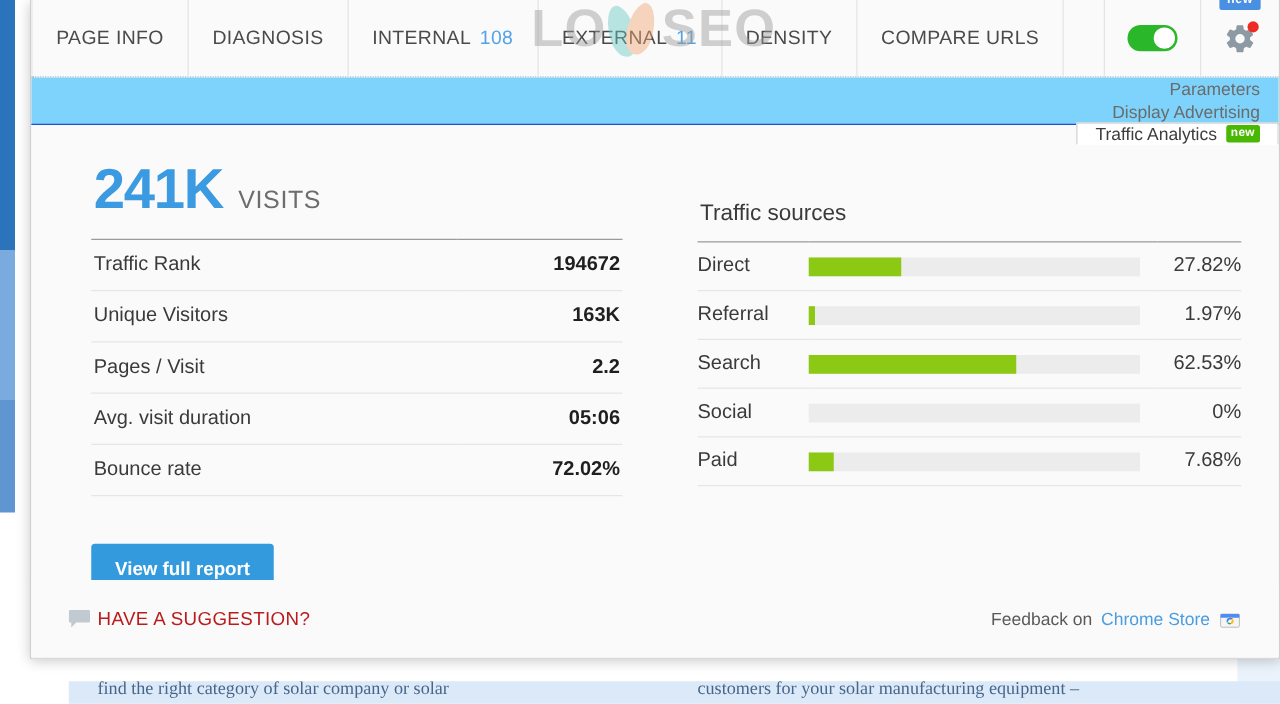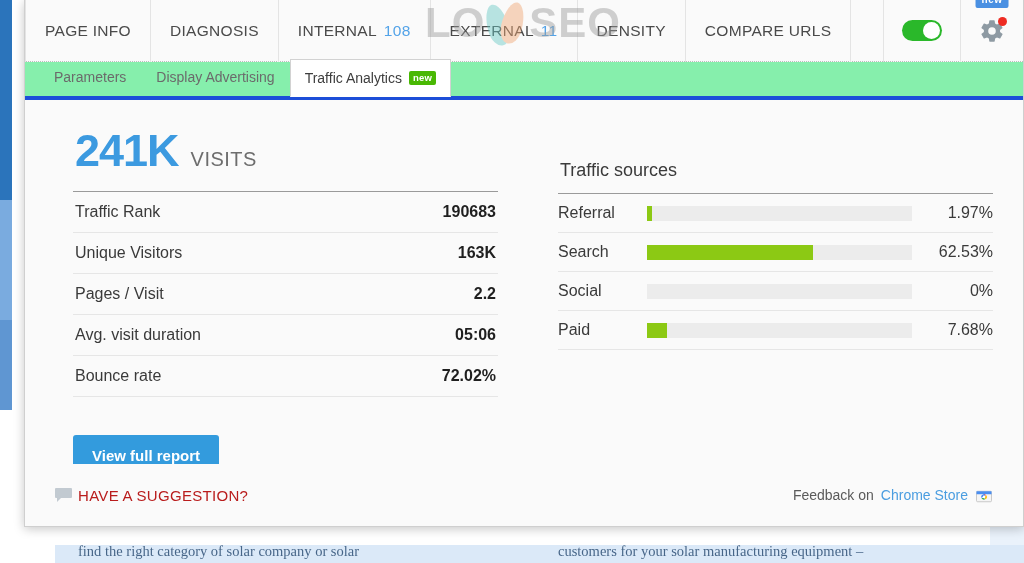--- a/index.html
+++ b/index.html
@@ -183,26 +183,27 @@
     width: 21px; height: 42px;
     border-radius: 50% 50% 50% 50% / 60% 60% 40% 40%;
   }
   .wm-leaf .lf-a { left: 0;  top: 2px; background: #67c9c4; transform: rotate(-16deg); }
   .wm-leaf .lf-b { left: 15px; top: 0; background: #f0a673; transform: rotate(14deg); }
 
   
   #sub-nav {
     position: relative;
     height: 38px;
-    background: #86efac;
-    border-bottom: 4px solid #1d4ed8;
+    background: #7dd3fc;
+    border-bottom: 1px solid #1d4ed8;
     display: flex;
     align-items: flex-end;
     padding-left: 14px;
     z-index: 3;
+    flex-direction: column;
   }
   .sub-tab {
     height: 38px;
     display: flex;
     align-items: center;
     padding: 0 14px;
     font-size: 14px;
     color: #6b6b6b;
     cursor: pointer;
     border: 1px solid transparent;
@@ -441,21 +442,21 @@
     <div id="col-left">
       <div id="visits-line">
         <span id="visits-number">241K</span>
         <span id="visits-label">VISITS</span>
       </div>
 
       <table class="stat-table">
         <tbody>
           <tr>
             <td>Traffic Rank</td>
-            <td class="val">190683</td>
+            <td class="val">194672</td>
           </tr>
           <tr>
             <td>Unique Visitors</td>
             <td class="val">163K</td>
           </tr>
           <tr>
             <td>Pages / Visit</td>
             <td class="val">2.2</td>
           </tr>
           <tr>
@@ -470,20 +471,29 @@
       </table>
 
       <button id="view-report-btn">View full report</button>
     </div>
 
     <div id="col-right">
       <div id="sources-title">Traffic sources</div>
 
       <table class="src-table">
         <tbody>
+          <tr>
+            <td class="src-name">Direct</td>
+            <td class="src-bar-cell">
+              <div class="src-track">
+                <div class="src-fill" style="width: 27.82%;"></div>
+              </div>
+            </td>
+            <td class="src-pct">27.82%</td>
+          </tr>
           <tr>
             <td class="src-name">Referral</td>
             <td class="src-bar-cell">
               <div class="src-track">
                 <div class="src-fill" style="width: 1.97%;"></div>
               </div>
             </td>
             <td class="src-pct">1.97%</td>
           </tr>
           <tr>

